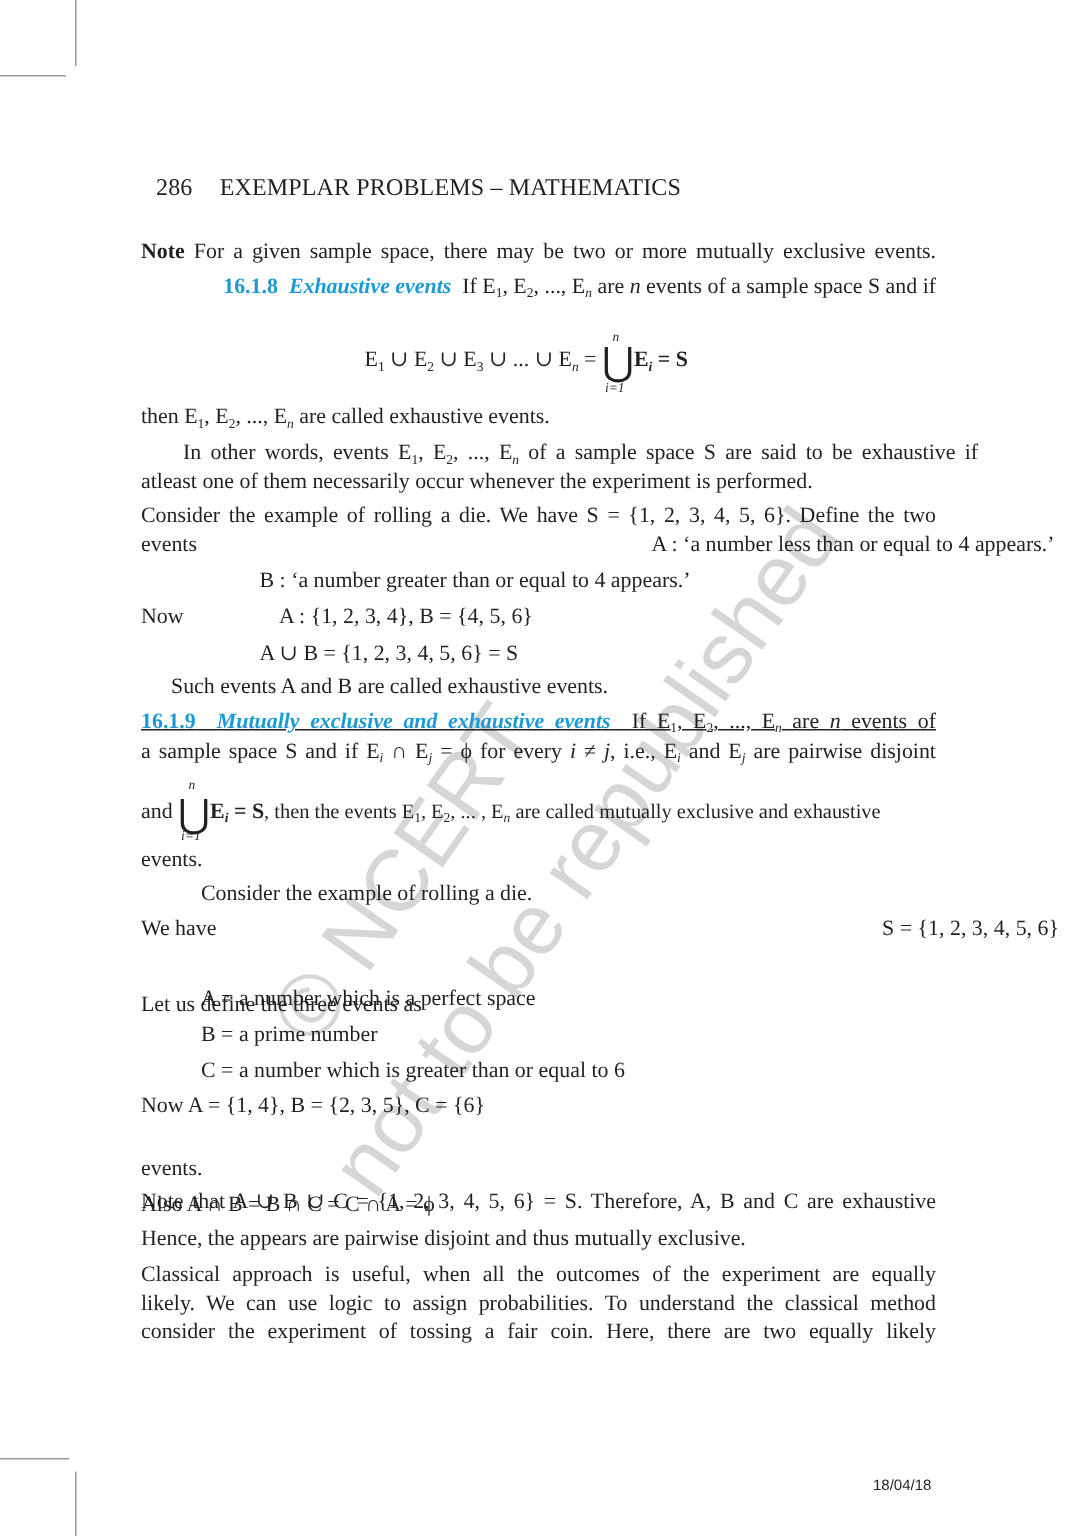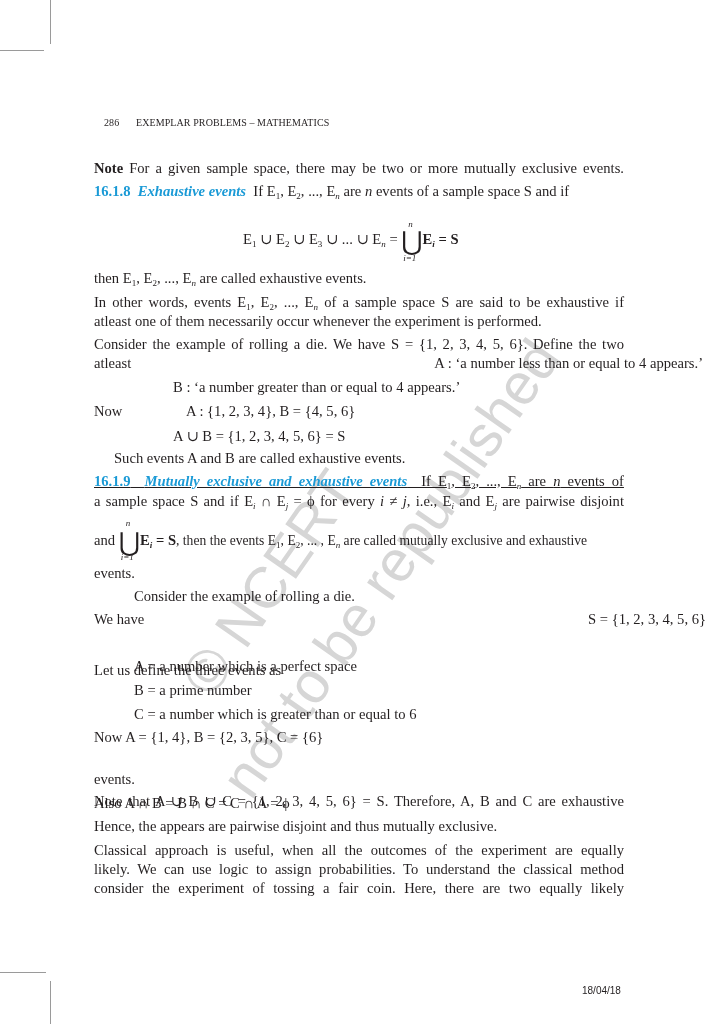--- a/index.html
+++ b/index.html
@@ -1,19 +1,19 @@
 <!DOCTYPE html>
 <html><head>
 <meta charset="utf-8">
 <style>
   html, body { margin:0; padding:0; background:#ffffff; }
   body { width:717px; height:1024px; position:relative; overflow:hidden;
          font-family:"Liberation Serif", "DejaVu Serif", serif; color:#231f20; }
   .crop { position:absolute; background:#9a9a9a; }
-  .header { position:absolute; left:104px; top:117px; font-size:10px; letter-spacing:0.1px; color:#231f20; }
+  .header { position:absolute; left:104px; top:117px; font-size:16px; letter-spacing:0.1px; color:#231f20; }
   .header .num { margin-right:14px; }
   .line { position:absolute; left:94px; width:530px; font-size:14.6px; white-space:nowrap; }
   .justify { text-align:justify; text-align-last:justify; white-space:normal; }
   .blue { color:#1a9ad6; font-weight:bold; }
   .blue i { font-style:italic; }
   sub { font-size:9px; vertical-align:-3px; line-height:0; }
   .math { position:absolute; font-size:14.6px; white-space:nowrap; }
   .bigcup { font-size:26px; line-height:1; vertical-align:-6px; }
   .limits-top, .limits-bot { position:absolute; font-size:9px; font-style:italic; }
   .watermark { position:absolute; color:#d6d6d6; font-family:"Liberation Sans", sans-serif;
@@ -33,45 +33,45 @@
 
 <div class="header">
   <span class="num">286</span>
   <span>EXEMPLAR PROBLEMS – MATHEMATICS</span>
 </div>
 
 <div class="line justify" style="top:160px;">
   <b>Note</b><span> For a given sample space, there may be two or more mutually exclusive events.</span>
 </div>
 
-<div class="line" style="top:183px;">
+<div class="line" style="top:183px;text-align:right;">
   <span class="blue">16.1.8</span>&nbsp;
   <span class="blue"><i>Exhaustive events</i></span>&nbsp;
   <span>If E<sub>1</sub>, E<sub>2</sub>, ..., E<sub><i>n</i></sub> are <i>n</i> events of a sample space S and if</span>
 </div>
 
 <div class="math" style="left:243px;top:229px;">
   E<sub>1</sub> ∪ E<sub>2</sub> ∪ E<sub>3</sub> ∪ ... ∪ E<sub><i>n</i></sub> =
   <span style="position:relative;display:inline-block;">
     <span class="bigcup">⋃</span>
     <span class="limits-top" style="left:7px;top:-10px;">n</span>
     <span class="limits-bot" style="left:2px;top:24px;">i=1</span>
   </span><b>E<sub><i>i</i></sub> = S</b>
 </div>
 
 <div class="line" style="top:270px;">
   then E<sub>1</sub>, E<sub>2</sub>, ..., E<sub><i>n</i></sub> are called exhaustive events.
 </div>
-<div class="line justify" style="top:294px;">
+<div class="line justify" style="top:294px;margin-left:28px;">
   In other words, events E<sub>1</sub>, E<sub>2</sub>, ..., E<sub><i>n</i></sub> of a sample space S are said to be exhaustive if
 </div>
 <div class="line" style="top:313px;">atleast one of them necessarily occur whenever the experiment is performed.</div>
 
 <div class="line justify" style="top:336px;font-family:Liberation Serif, serif;">Consider the example of rolling a die. We have S = {1, 2, 3, 4, 5, 6}. Define the two</div>
-<div class="line" style="top:355px;">atleast</div>
+<div class="line" style="top:355px;">events</div>
 <div class="line" style="top:355px;left:173px;text-align:right;">A : ‘a number less than or equal to 4 appears.’</div>
 <div class="line" style="top:379px;left:173px;">B : ‘a number greater than or equal to 4 appears.’</div>
 <div class="line" style="top:403px;">Now</div>
 <div class="line" style="top:403px;left:173px;margin-left:13px;">A : {1, 2, 3, 4}, B = {4, 5, 6}</div>
 <div class="line" style="top:427px;left:173px;">A ∪ B = {1, 2, 3, 4, 5, 6} = S</div>
 <div class="line" style="top:450px;margin-left:20px;">Such events A and B are called exhaustive events.</div>
 
 <div class="line justify" style="top:473px;text-decoration:underline;">
   <span class="blue">16.1.9</span>&nbsp;
   <span class="blue"><i>Mutually exclusive and exhaustive events</i></span>&nbsp;

